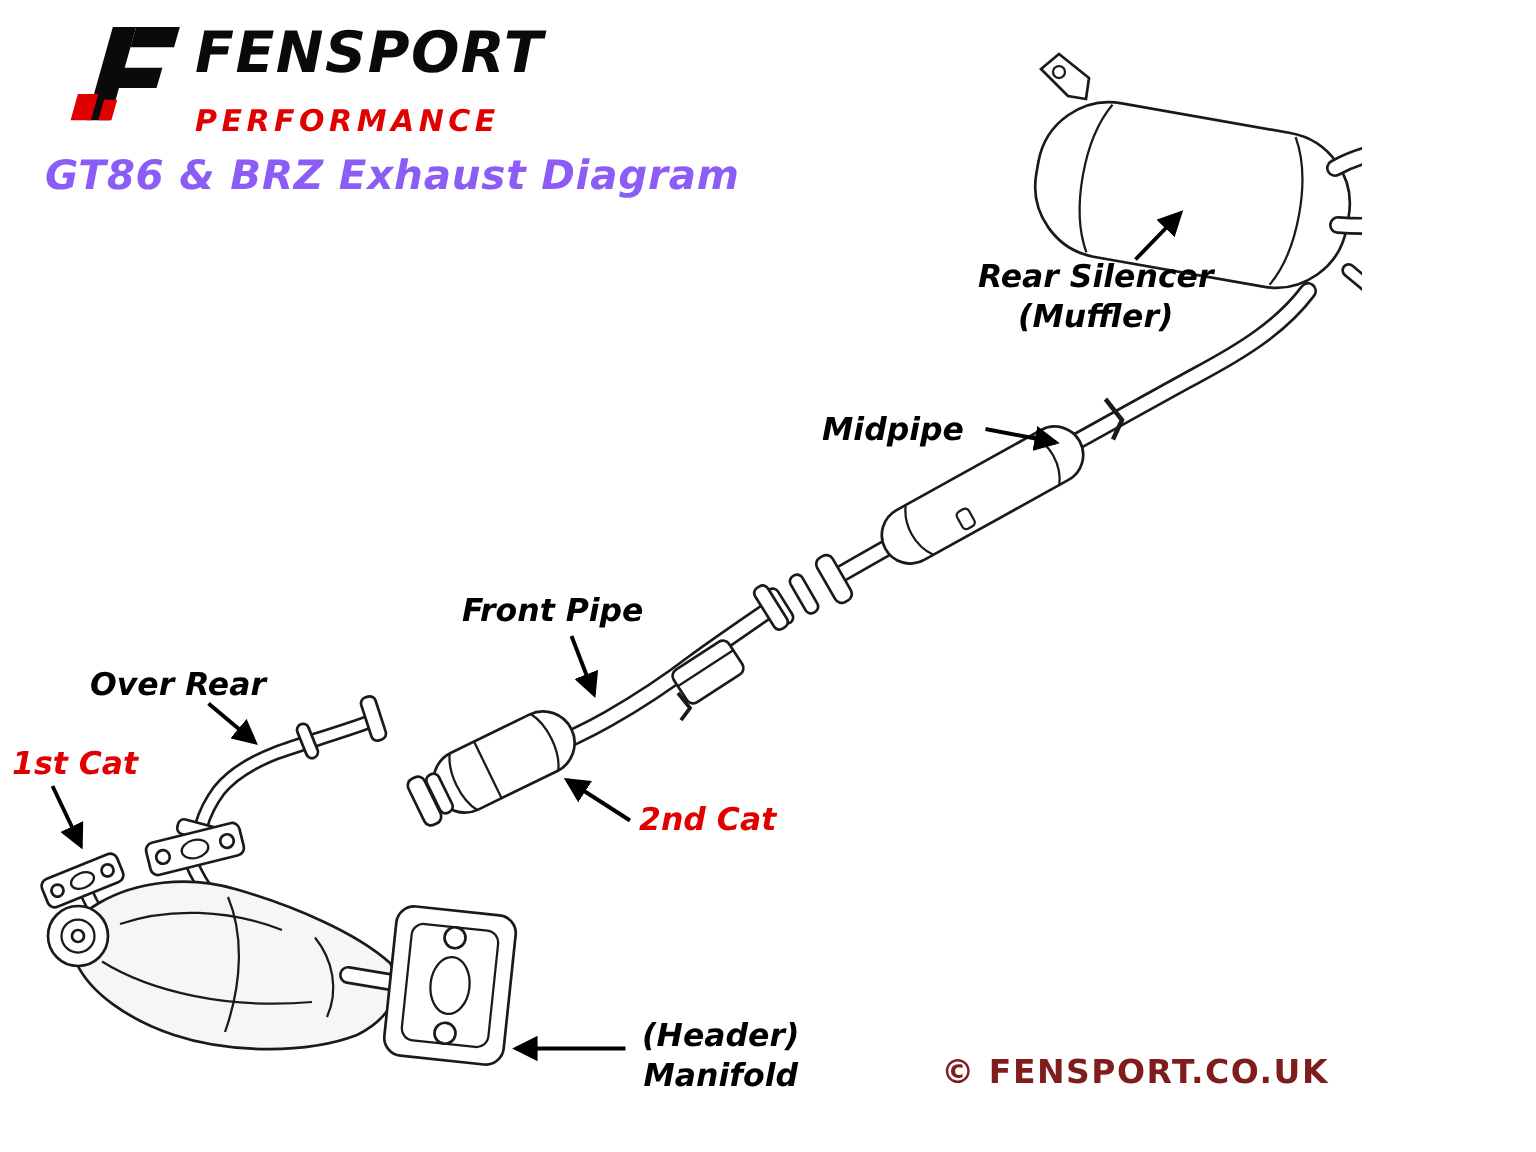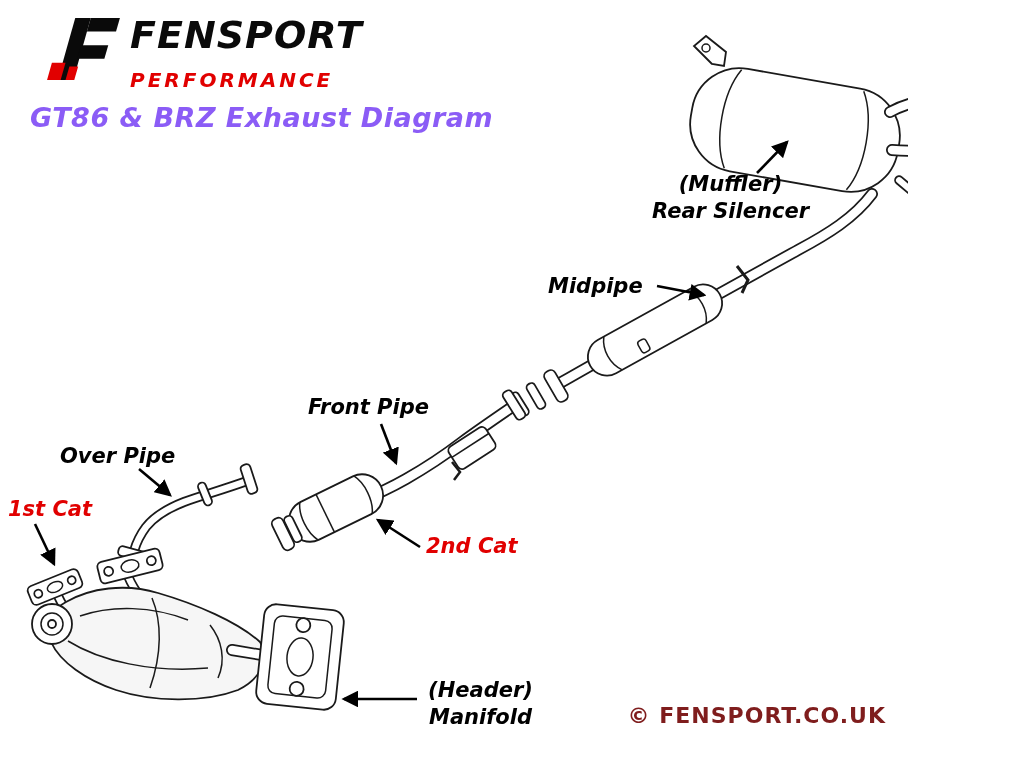--- a/index.html
+++ b/index.html
@@ -196,29 +196,29 @@
       <line class="arrow" x1="657" y1="286" x2="704" y2="295" marker-end="url(#ah)"></line>
       <line class="arrow" x1="381" y1="424" x2="396" y2="463" marker-end="url(#ah)"></line>
       <line class="arrow" x1="139" y1="469" x2="170" y2="495" marker-end="url(#ah)"></line>
       <line class="arrow" x1="35" y1="524" x2="54" y2="564" marker-end="url(#ah)"></line>
       <line class="arrow" x1="420" y1="547" x2="378" y2="520" marker-end="url(#ah)"></line>
       <line class="arrow" x1="417" y1="699" x2="344" y2="699" marker-end="url(#ah)"></line>
     </g>
   </svg>
 
   <div class="label center" style="left:613px; top:171px; width:235px;">
+    <div>Rear Silencer</div>
     <div>(Muffler)</div>
-    <div>Rear Silencer</div>
   </div>
 
   <div class="label" style="left:548px; top:273px;">Midpipe</div>
 
   <div class="label" style="left:308px; top:394px;">Front Pipe</div>
 
-  <div class="label" style="left:60px; top:443px;">Over Pipe</div>
+  <div class="label" style="left:60px; top:443px;">Over Rear</div>
 
   <div class="label red" style="left:8px; top:496px;">1st Cat</div>
 
   <div class="label red" style="left:426px; top:533px;">2nd Cat</div>
 
   <div class="label center" style="left:398px; top:677px; width:165px;">
     <div>(Header)</div>
     <div>Manifold</div>
   </div>
 

